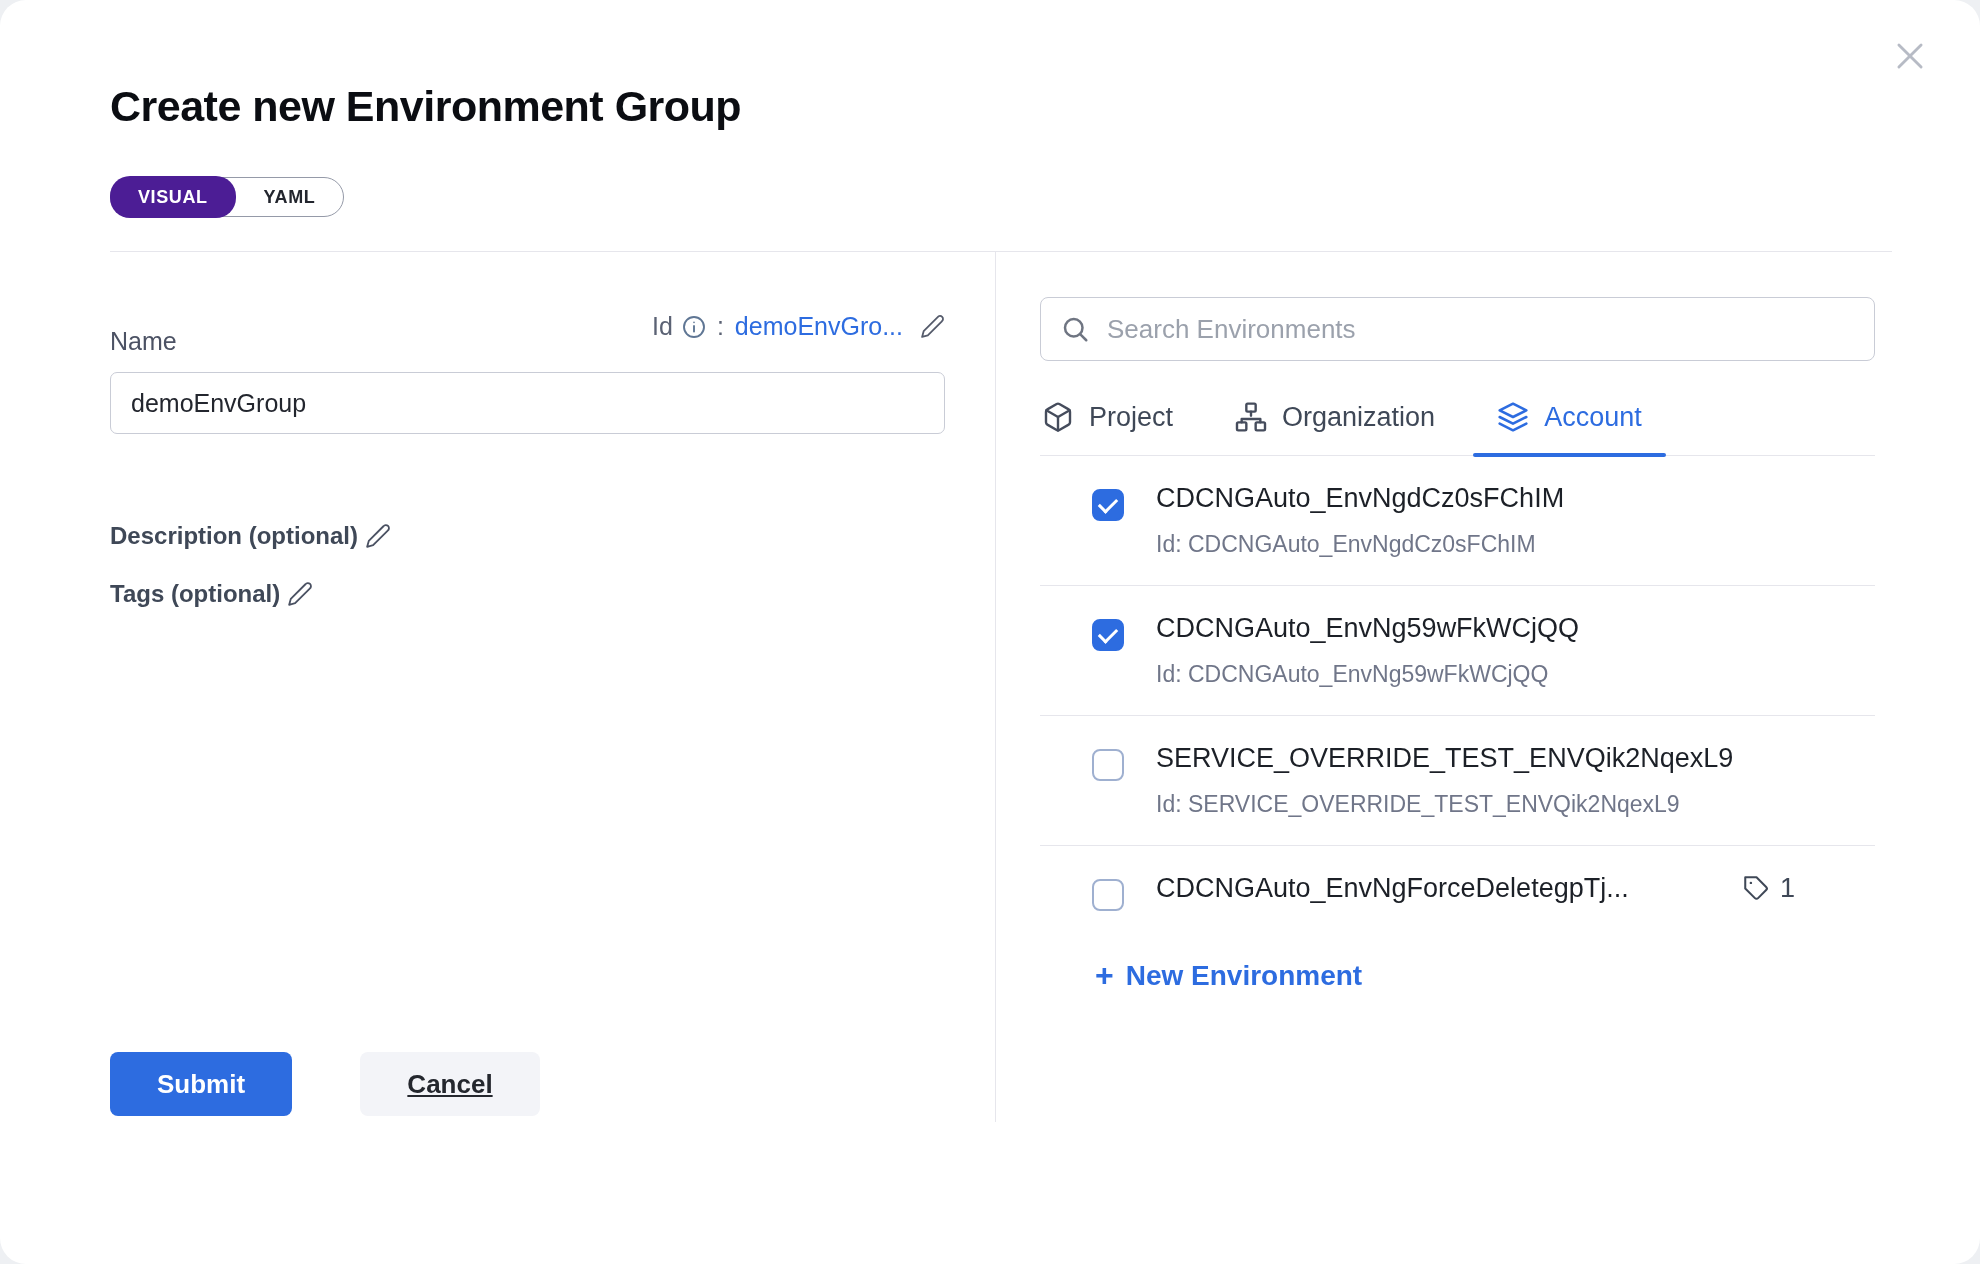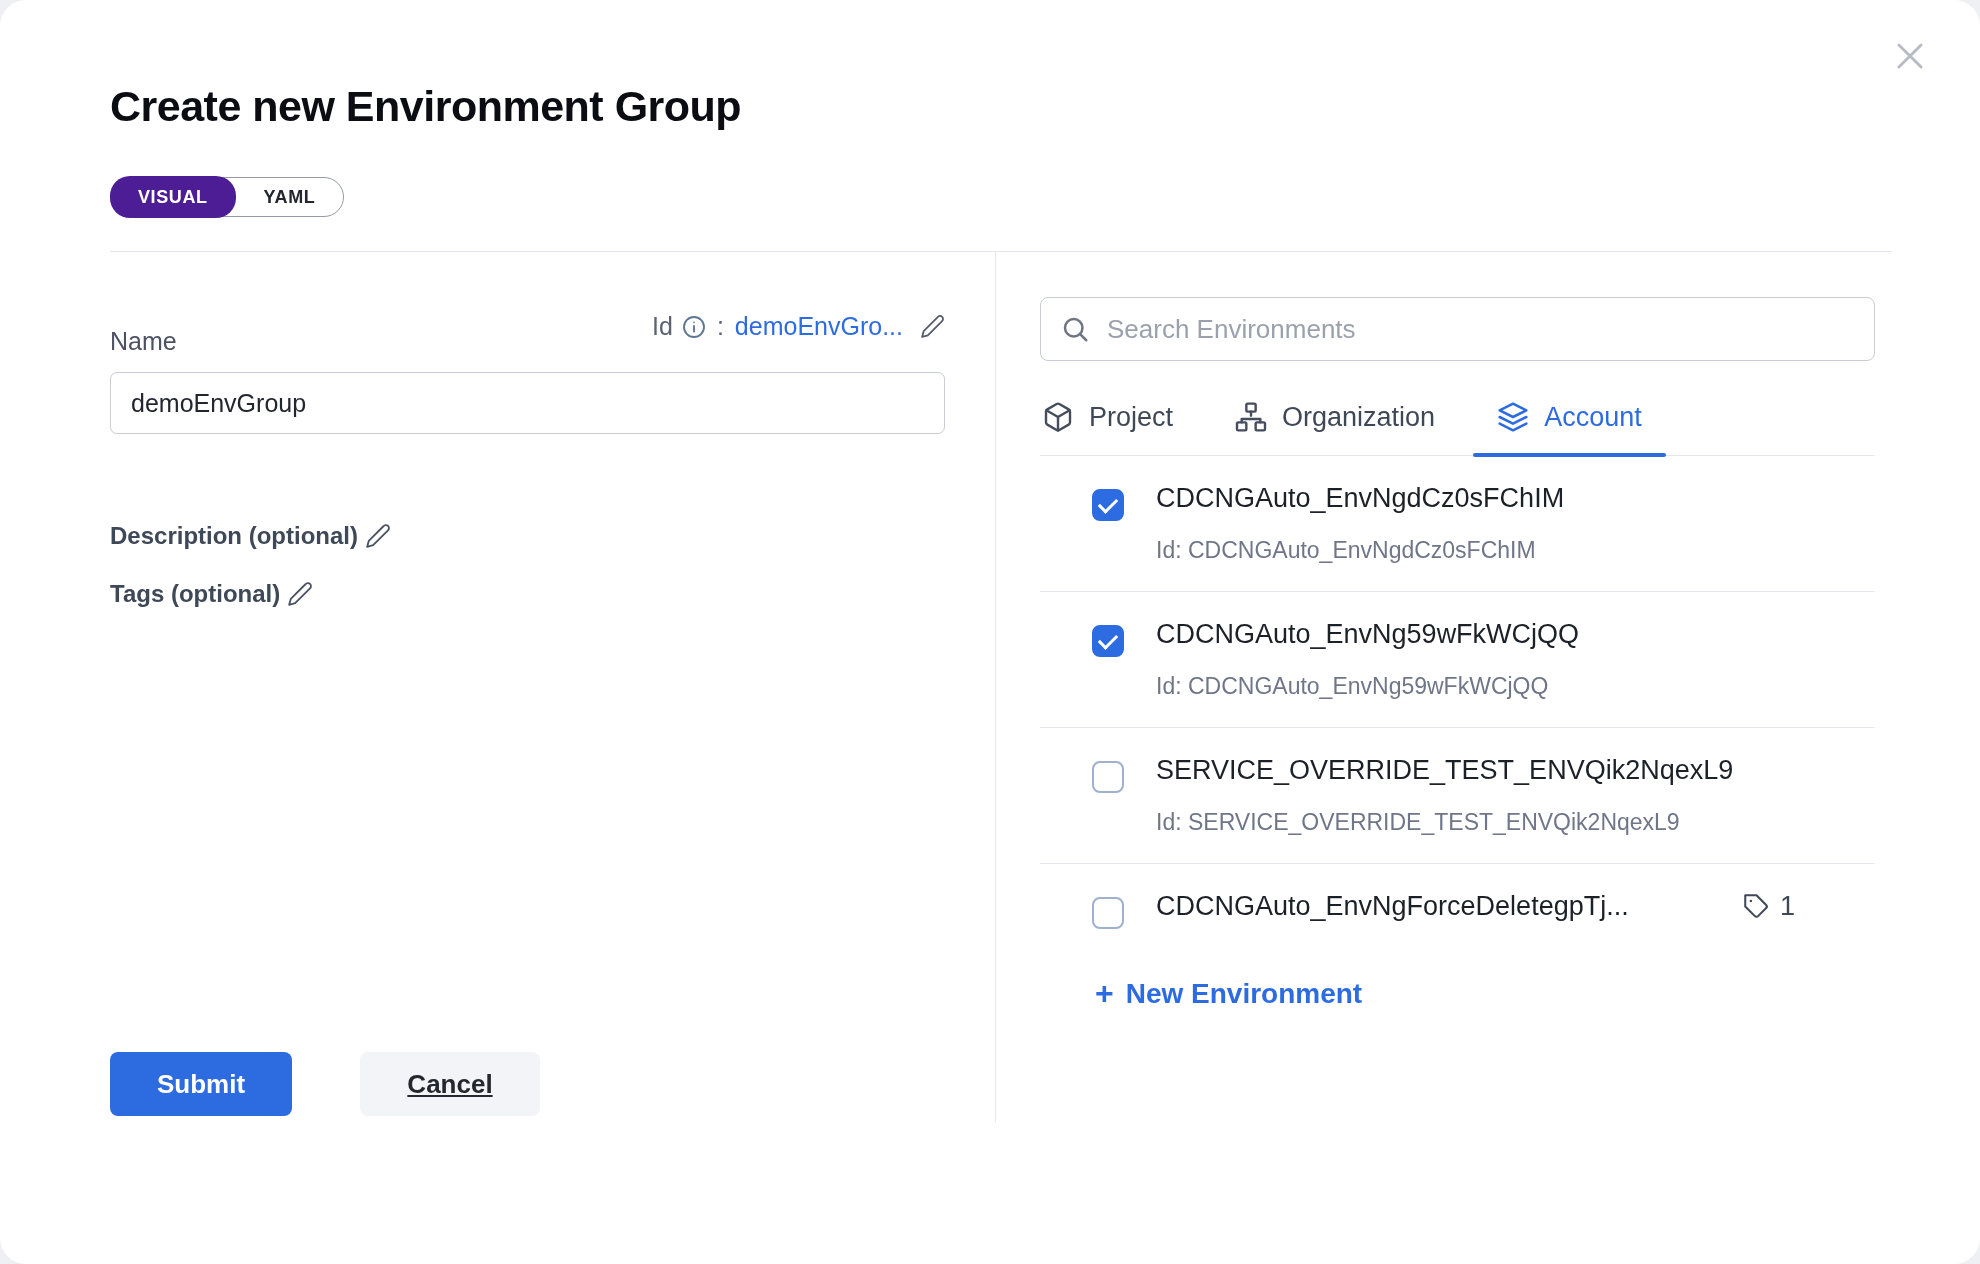--- a/index.html
+++ b/index.html
@@ -148,21 +148,21 @@
   }
   .checkbox.checked { background: #2d6ce0; border-color: #2d6ce0; }
   .checkbox.checked::after {
     content: ""; width: 15px; height: 8px;
     border-left: 3px solid #fff; border-bottom: 3px solid #fff;
     transform: rotate(-45deg); margin-top: -4px;
   }
   .env-texts { flex: 1; min-width: 0; }
   .env-titlebar { display: flex; align-items: center; }
   .env-name { font-size: 27px; color: #1c2027; }
-  .env-id { margin-top: 23px; font-size: 23px; color: #707689; }
+  .env-id { margin-top: 17px; font-size: 23px; color: #707689; }
   .tag-badge {
     margin-left: auto; margin-right: 80px;
     display: flex; align-items: center; gap: 10px;
     color: #3f4857; font-size: 27px;
   }
   .tag-icon { width: 27px; height: 27px; display: inline-flex; color: #3f4857; }
   .clip-id { position: relative; height: 16px; overflow: hidden; }
   .clip-id::after {
     content: ""; position: absolute; inset 0;
     left: 0; right: 0; top: 0; bottom: 0;

